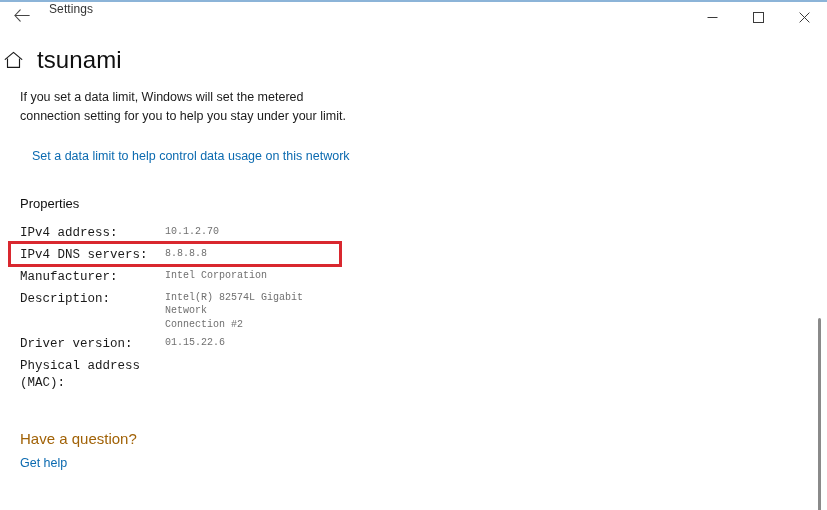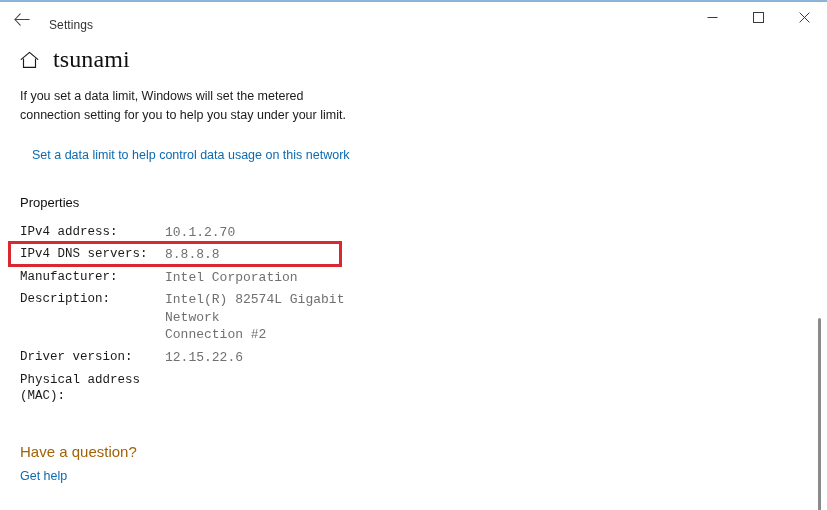--- a/index.html
+++ b/index.html
@@ -24,21 +24,21 @@
     background: #ffffff;
     border-top: 2px solid #8cb4d8;
     display: flex;
     flex-direction: column;
   }
 
   .titlebar {
     height: 30px;
     flex: 0 0 30px;
     display: flex;
-    align-items: flex-end;
+    align-items: flex-start;
     background: #ffffff;
     position: relative;
   }
 
   .back-button {
     width: 34px;
     height: 26px;
     margin-left: 5px;
     display: flex;
     align-items: center;
@@ -80,22 +80,21 @@
     position: relative;
     flex: 1 1 auto;
     padding: 0;
     overflow: hidden;
   }
 
   .page-head {
     display: flex;
     align-items: center;
     gap: 14px;
-    padding: 14px 0 0 20px;
-    font-family: Liberation Serif, serif;
+    padding: 14px 0 0 4px;
   }
   .home-icon { color: #1a1a1a; display: flex; align-items: center; }
   .page-title {
     font-size: 24px;
     font-weight: 400;
     color: #0f0f0f;
     letter-spacing: .1px;
   }
 
   .intro {
@@ -135,21 +134,21 @@
     min-height: 17px;
   }
   .prop-label {
     width: 145px;
     flex: 0 0 145px;
     font-size: 12.5px;
     color: #1a1a1a;
     line-height: 1.35;
   }
   .prop-value {
-    font-size: 13px;
+    font-size: 10px;
     color: #707070;
     line-height: 1.35;
     white-space: pre-line;
   }
   .prop-value.redacted {
     min-width: 120px;
     min-height: 14px;
   }
 
   
@@ -267,21 +266,21 @@
         <span class="prop-label">Manufacturer:</span>
         <span class="prop-value">Intel Corporation</span>
       </div>
       <div class="prop-row">
         <span class="prop-label">Description:</span>
         <span class="prop-value">Intel(R) 82574L Gigabit Network
 Connection #2</span>
       </div>
       <div class="prop-row">
         <span class="prop-label">Driver version:</span>
-        <span class="prop-value">12.15.22.6</span>
+        <span class="prop-value">01.15.22.6</span>
       </div>
       <div class="prop-row">
         <span class="prop-label">Physical address (MAC):</span>
         <span class="prop-value redacted"></span>
       </div>
     </div>
 
 
     <h2 class="help-title">Have a question?</h2>
     <a class="link help-link">Get help</a>

